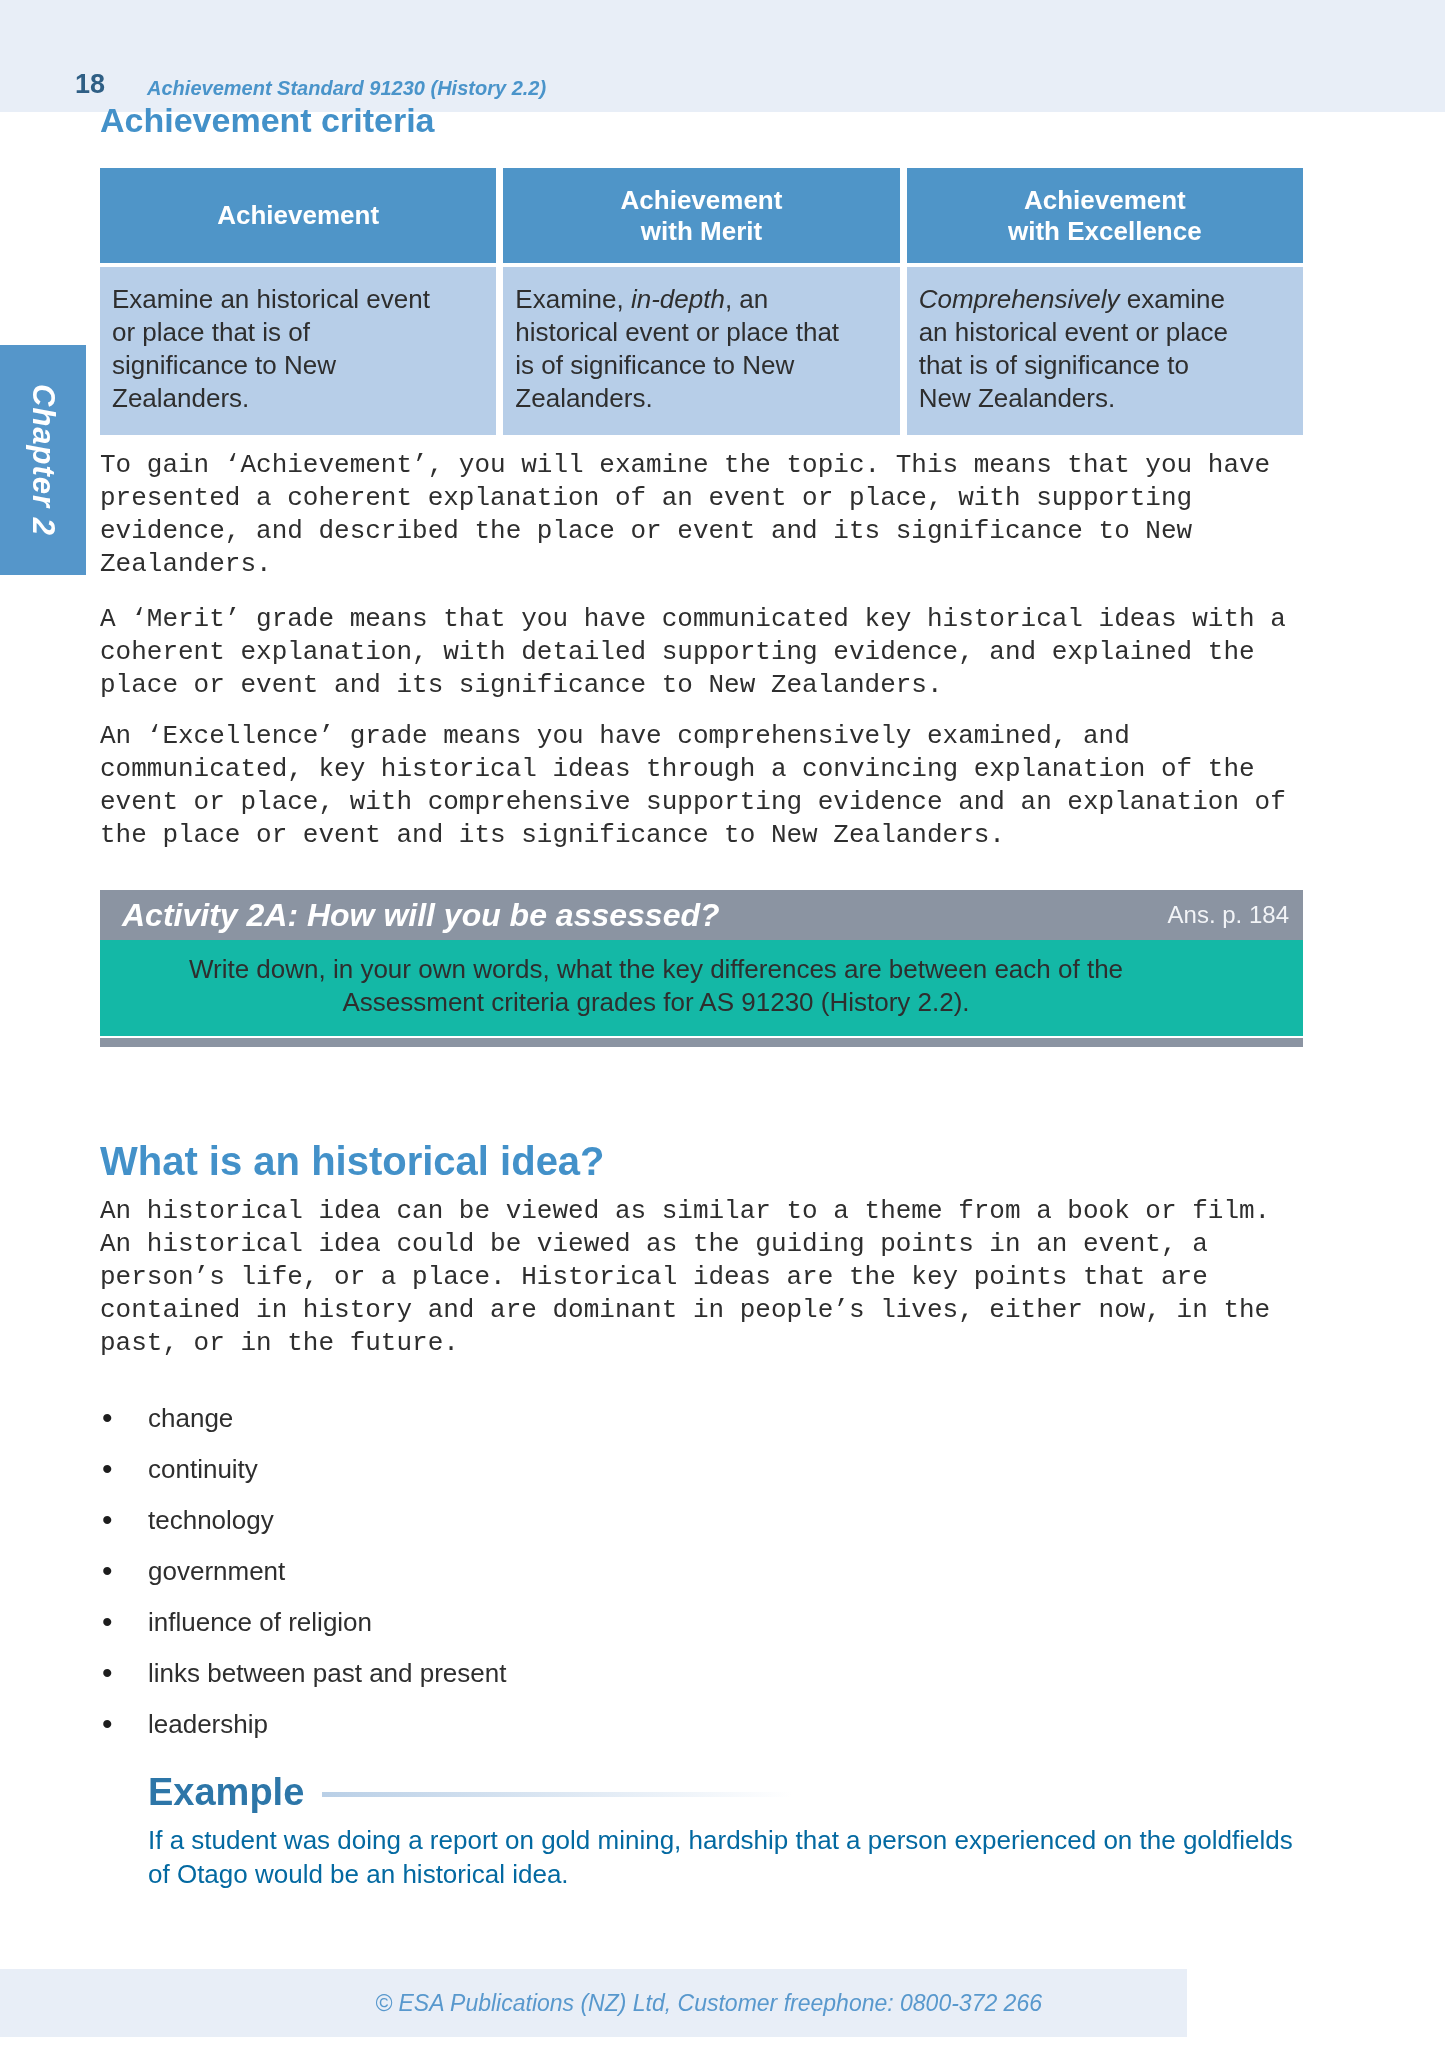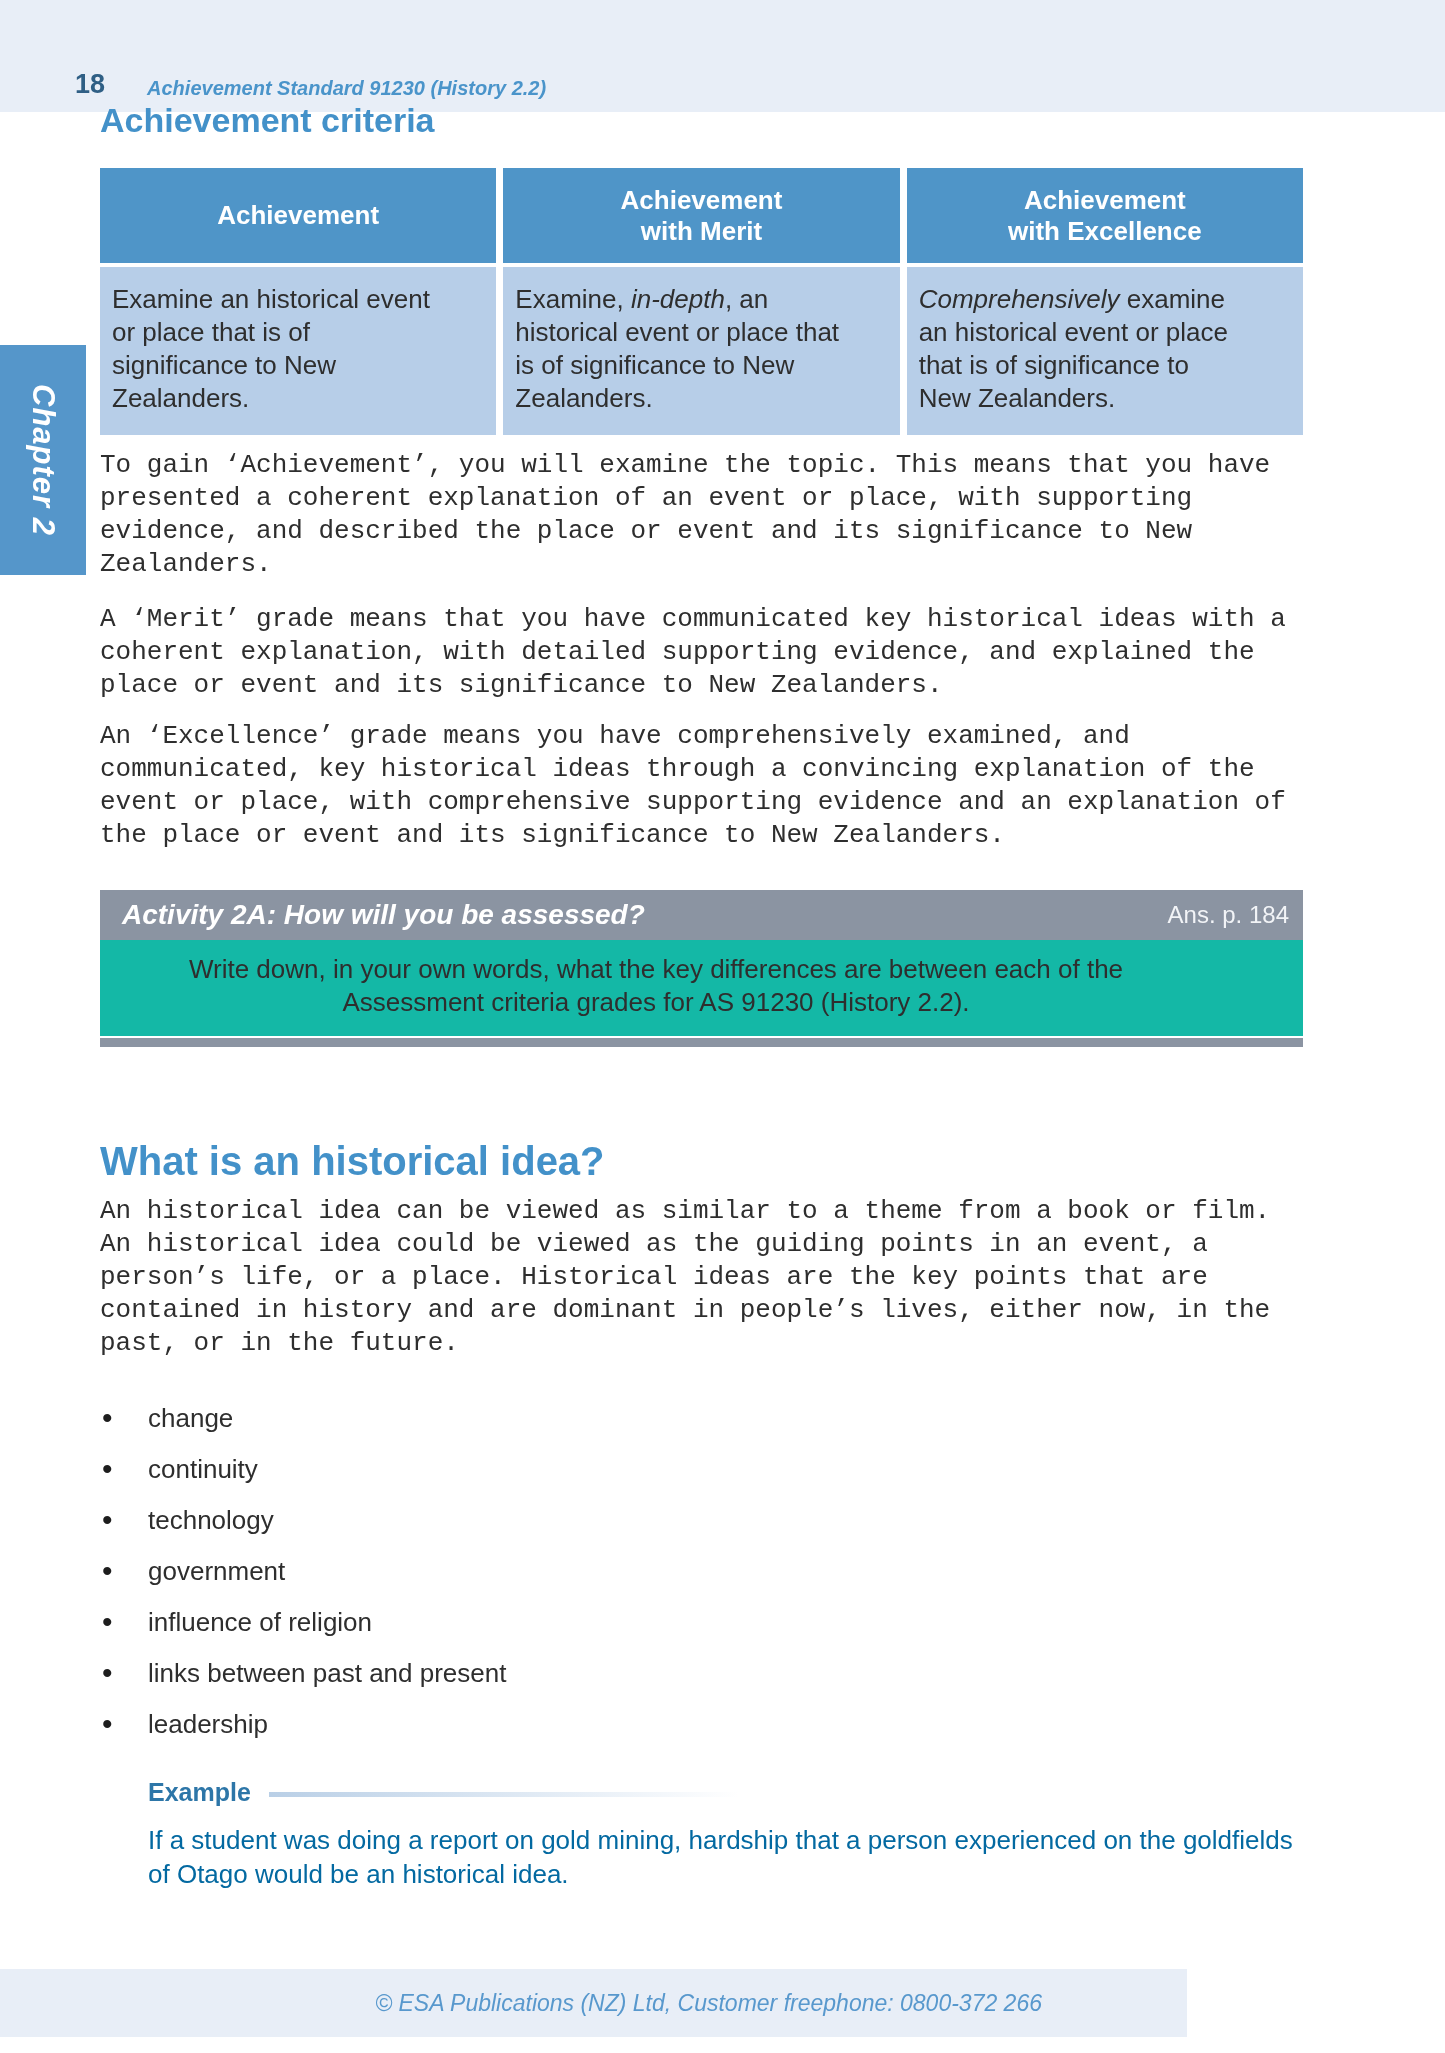--- a/index.html
+++ b/index.html
@@ -55,21 +55,21 @@
   .p1 { margin-top:14px; }
   .p2 { margin-top:22px; }
   .p3 { margin-top:18px; }
 
   
   .activity { margin-top:38px; }
   .activity-head {
     background:#8b94a2; height:50px; display:flex; align-items:center;
     justify-content:space-between; padding:0 14px 0 22px;
   }
-  .activity-title { color:#ffffff; font-size:28px; font-weight:bold; font-style:italic; }
+  .activity-title { color:#ffffff; font-size:32px; font-weight:bold; font-style:italic; }
   .activity-ans { color:#f2f4f7; font-size:24px; }
   .activity-body { background:#14b8a6; padding:13px 20px 17px 16px;text-align:center; }
   .activity-body p { color:#2e2e2e; font-size:26px; line-height:33px; max-width:1080px; }
   .activity-bar { margin-top:2px; height:9px; background:#8b94a2; }
 
   .intro { margin-top:8px; }
   .list-intro { margin-top:26px; }
 
   .idea-list { list-style:none; margin-top:42px; }
   .idea-list li {
@@ -77,21 +77,21 @@
     font-size:26px; line-height:33px; margin-bottom:18px;
   }
   .idea-list li::before {
     content:"\2022"; position:absolute; left:2px; top:-1px;
     font-size:30px; color:#1d1d1d;
   }
 
   
   .example { margin-top:32px; margin-left:48px; }
   .example-head { display:flex; align-items:center; }
-  .example-label { color:#2d76a8; font-size:25px; font-weight:bold; line-height:38px; }
+  .example-label { color:#2d76a8; font-size:38px; font-weight:bold; line-height:38px; }
   .example-rule {
     display:inline-block; width:470px; height:5px; margin-left:18px; margin-top:4px;
     background:linear-gradient(to right, #b9cfe6, rgba(185,207,230,0));
   }
   .example-text {
     margin-top:12px; color:#0369a1; font-size:26px; line-height:34px; max-width:1145px;
   }
 
   
   .footband {

